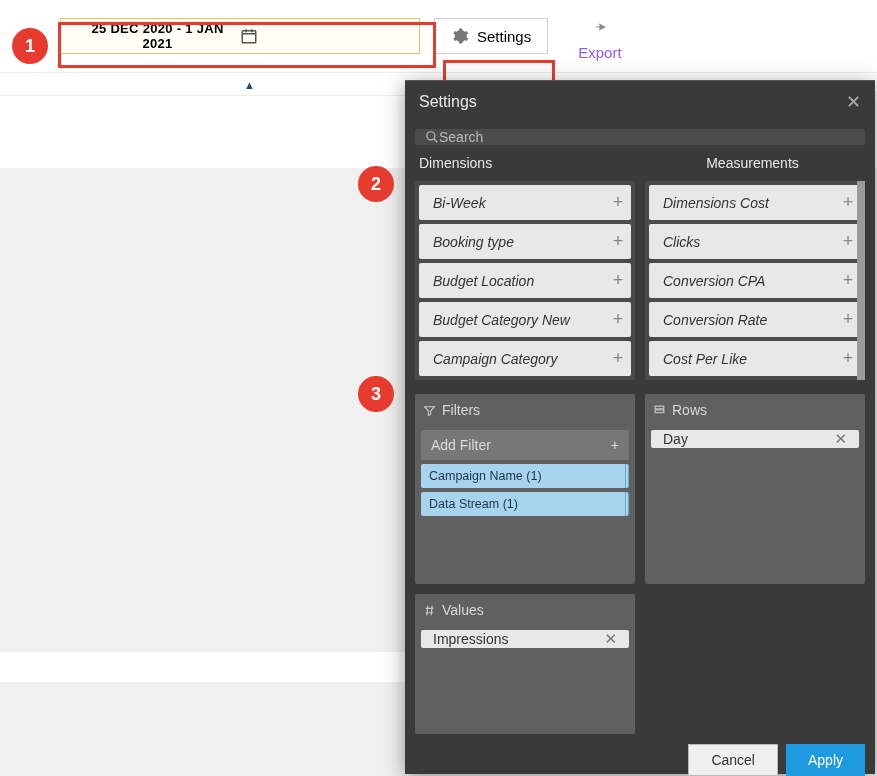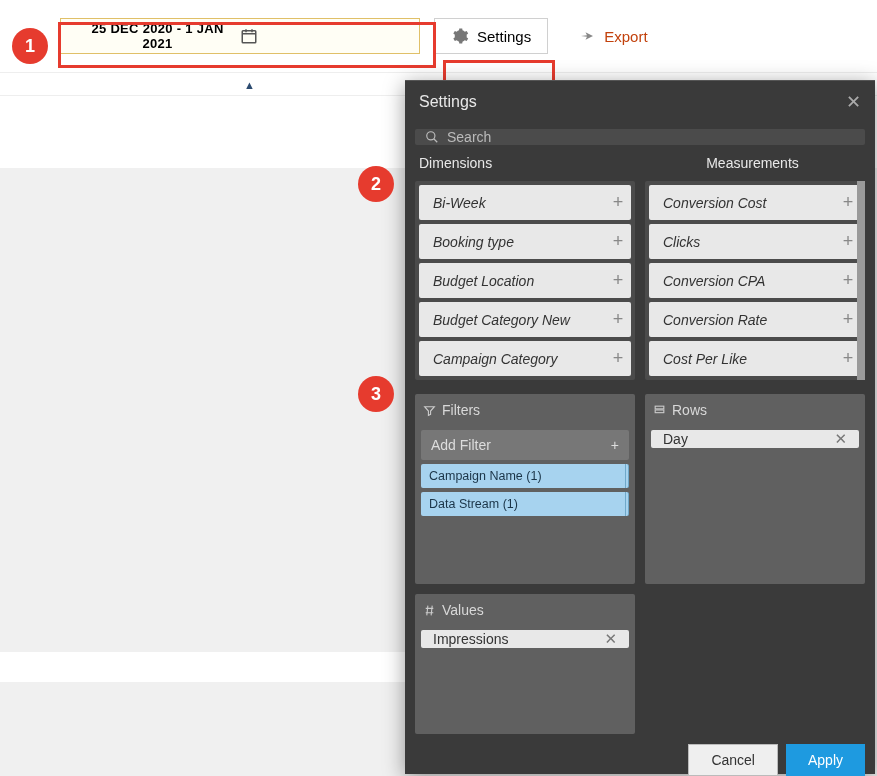--- a/index.html
+++ b/index.html
@@ -14,21 +14,21 @@
     letter-spacing:.3px;
   }
   .date-range span{ flex:1; text-align:center; }
   .cal-icon svg{display:block}
   .settings-btn {
     display:flex; align-items:center; gap:8px; height:36px; padding:0 16px;
     border:1px solid #d0d0d0; background:#fff; font-size:15px; cursor:pointer;
   }
   .export-btn {
     display:flex; align-items:center; gap:8px; height:36px; padding:0 16px;
-    border:none; background:transparent; font-size:15px; color:#c2410c; cursor:pointer;
+    border:none; background:transparent; font-size:15px; color:#8b5cf6; cursor:pointer;flex-direction:column;
   }
 
   
   .hl { position:absolute; border:3px solid #e63b2e; pointer-events:none; }
   .hl1 { left:58px; top:22px; width:378px; height:46px; }
   .hl2 { left:443px; top:60px; width:112px; height:46px; }
   .hl3 { left:407px; top:166px; width:460px; height:30px; }
   .hl4 { left:408px; top:374px; width:222px; height:40px; }
   .badge {
     position:absolute; width:36px; height:36px; border-radius:50%;
@@ -51,21 +51,21 @@
     position:absolute; left:405px; top:80px; width:470px; height:694px;
     background:#3a3a3a; color:#e8e8e8; display:flex; flex-direction:column;
     box-shadow:0 4px 20px rgba(0,0,0,.4); z-index:30;
     border-top:1px solid #555;
   }
   .panel-header { display:flex; justify-content:space-between; align-items:center;
     padding:10px 14px; font-size:16px; }
   .panel-header .close{ cursor:pointer; font-size:18px; color:#aaa;}
 
   .search-row { margin:6px 10px 0; background:#4b4b4b; height:32px;
-    display:flex; align-items:center; gap:8px; padding:0 10px; border-radius:2px;}
+    display:flex; align-items:center; gap:0; padding:0 10px; border-radius:2px;}
   .search-row input{ flex:1; background:transparent; border:none; outline:none;
     color:#ddd; font-size:14px;}
   .search-row input::placeholder{color:#bbb;}
 
   .dim-meas-header{ display:flex; margin:4px 10px 0;}
   .dim-meas-header div{ flex:1; padding:6px 4px; font-size:14px; }
   .dim-meas-header .meas{ text-align:center;}
 
   .dm-lists{ display:flex; gap:10px; margin:4px 10px 0;}
   .dm-col{ flex:1; background:#4b4b4b; border-radius:2px; padding:4px;
@@ -189,21 +189,21 @@
           <span>Budget Category New</span>
           <span class="plus">+</span>
         </div>
       <div class="dm-item">
           <span>Campaign Category</span>
           <span class="plus">+</span>
         </div>
     </div>
     <div class="dm-col meas-col">
       <div class="dm-item">
-          <span>Conversion Cost</span>
+          <span>Dimensions Cost</span>
           <span class="plus">+</span>
         </div>
       <div class="dm-item">
           <span>Clicks</span>
           <span class="plus">+</span>
         </div>
       <div class="dm-item">
           <span>Conversion CPA</span>
           <span class="plus">+</span>
         </div>

